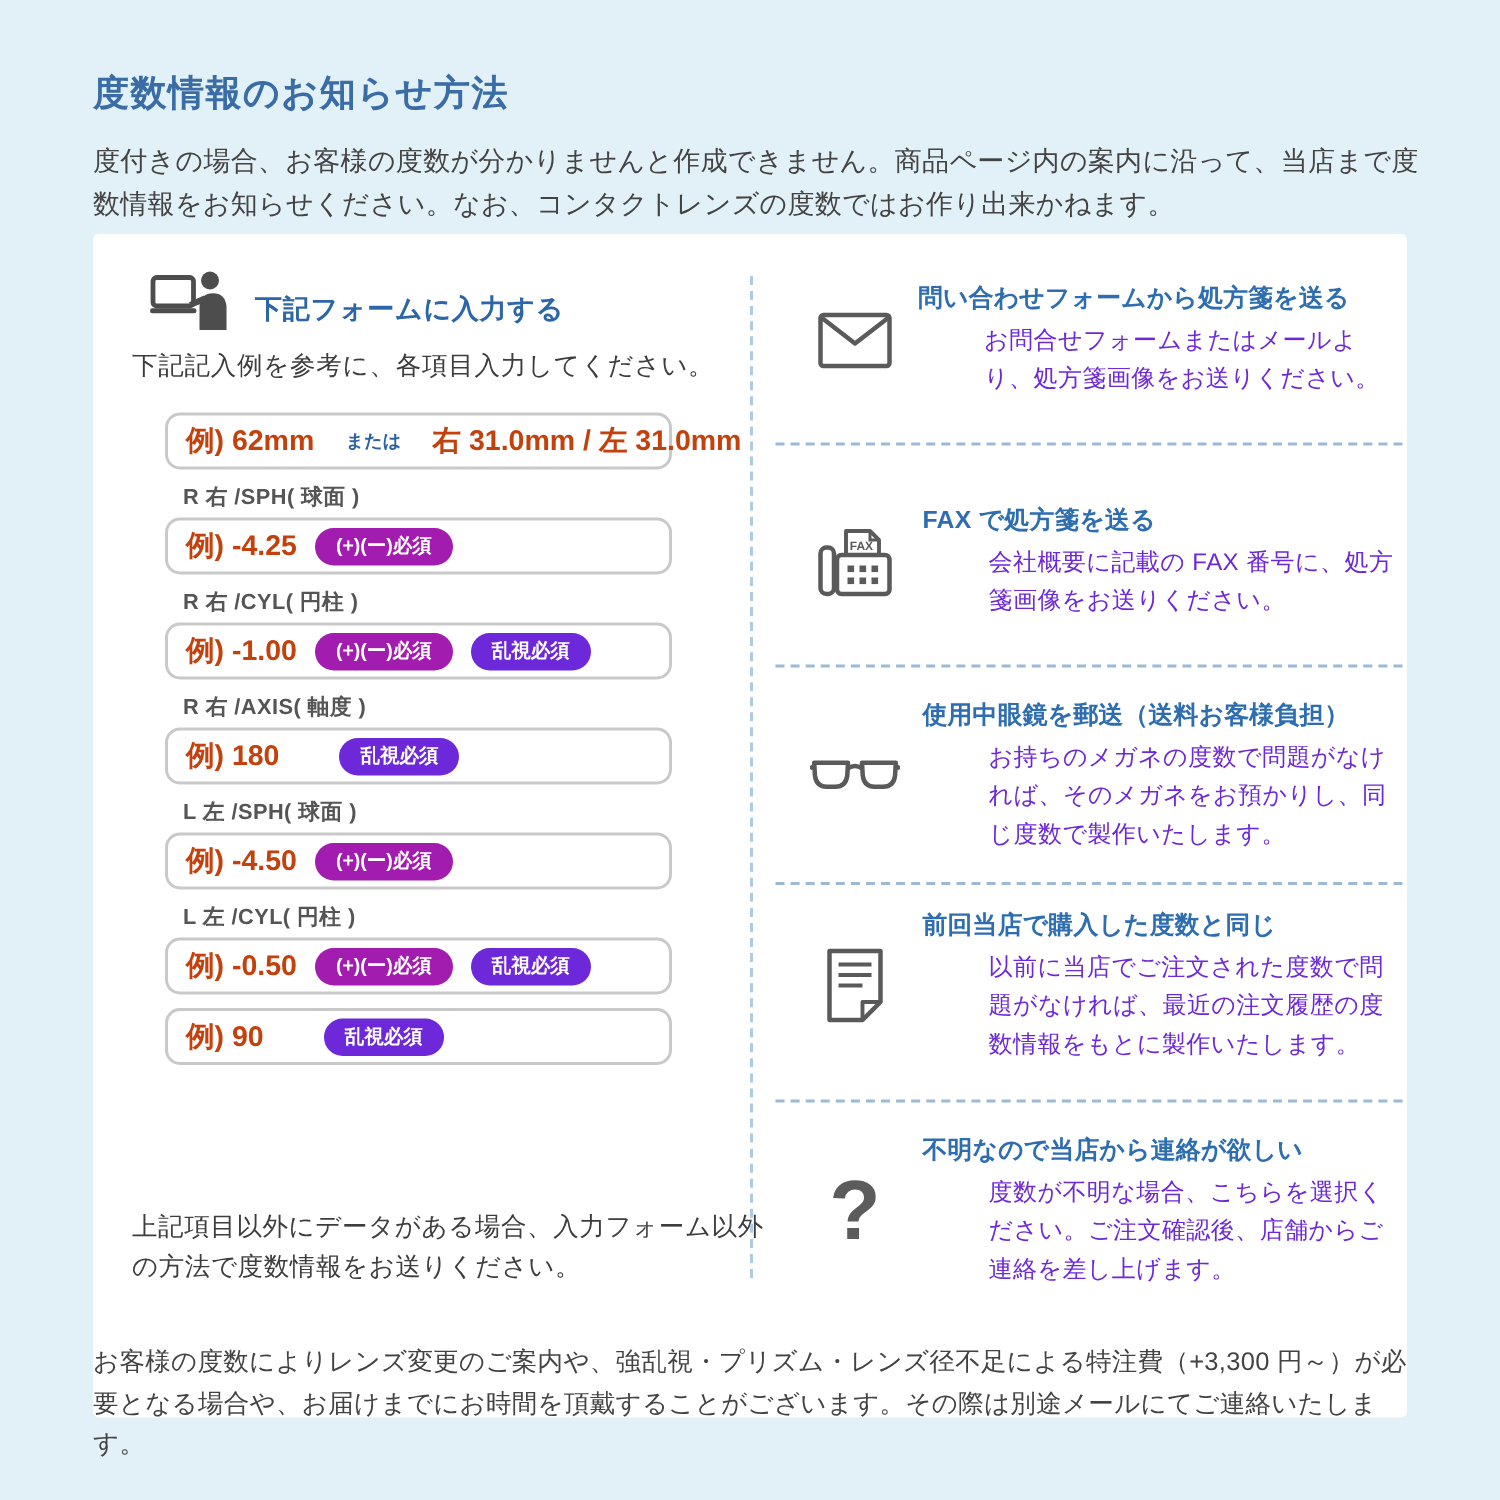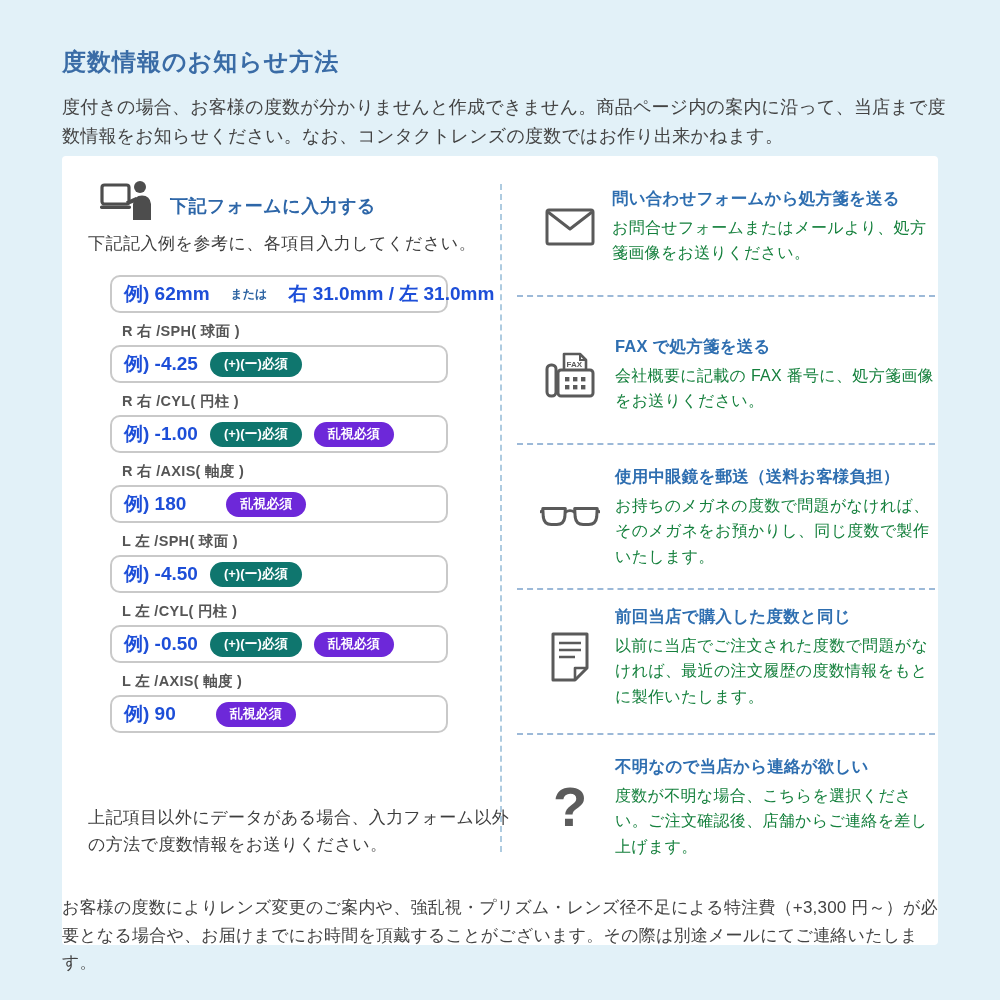--- a/index.html
+++ b/index.html
@@ -34,28 +34,28 @@
   .fields{position:absolute;left:48px;top:119px;width:338px;}
   .field-label{
     margin-left:12px;margin-bottom:4px;
     font-size:14.5px;font-weight:bold;color:#555;height:19px;letter-spacing:0.3px;
   }
   .field-box{
     height:38px;border:2px solid #c9c9c9;border-radius:10px;background:#fff;
     display:flex;align-items:center;gap:12px;padding:0 12px;
     margin-bottom:9px;box-sizing:border-box;
   }
-  .example{font-size:19px;font-weight:bold;color:#1d4ed8;white-space:nowrap;}
+  .example{font-size:19px;font-weight:bold;color:#c2410c;white-space:nowrap;}
   .example-small{font-size:12px;font-weight:bold;color:#2b62a1;margin:0 15px;white-space:nowrap;}
   .badge{
     display:inline-flex;align-items:center;justify-content:center;
     height:25px;border-radius:13px;padding:0 14px;
     font-size:13px;font-weight:bold;color:#fff;white-space:nowrap;
   }
-  .badge-blue{background:#0f766e;}
+  .badge-blue{background:#a21caf;}
   .badge-orange{background:#6d28d9;}
   .form-note{
     position:absolute;left:26px;top:648px;width:430px;
     font-size:17px;line-height:1.6;color:#3d3d3d;letter-spacing:0.4px;
   }
   
   .v-divider{
     position:absolute;left:438px;top:28px;height:668px;width:0;
     border-left:2px dashed #aecbe0;
   }
@@ -69,21 +69,21 @@
     display:flex;gap:15px;align-items:center;
   }
   .method-icon{
     flex:none;width:60px;display:flex;align-items:center;justify-content:center;
   }
   .method-text{width:321px;}
   .method-title{
     font-size:16.5px;font-weight:bold;color:#2e6eb0;margin-bottom:5px;letter-spacing:0.2px;
   }
   .method-body{
-    font-size:16px;line-height:1.58;color:#15803d;letter-spacing:0.3px;
+    font-size:16px;line-height:1.58;color:#6d28d9;letter-spacing:0.3px;margin-left:44px;
   }
   .q-glyph{font-size:56px;font-weight:bold;color:#5c5c5c;line-height:1;}
   
   .footer{
     position:absolute;left:62px;top:894px;width:884px;
     font-size:17px;line-height:1.62;color:#434343;letter-spacing:0.2px;
   }
 </style>
 </head>
 <body>
@@ -151,21 +151,20 @@
     <div>
       <div class="field-label">L 左 /CYL( 円柱 )</div>
       <div class="field-box">
         <span class="example">例) -0.50</span>
         <span class="badge badge-blue">(+)(ー)必須</span>
         <span class="badge badge-orange">乱視必須</span>
       </div>
     </div>
 
     <div>
-      <div class="field-label">L 左 /AXIS( 軸度 )</div>
       <div class="field-box">
         <span class="example">例) 90</span>
         <span class="badge badge-orange" style="margin-left:28px">乱視必須</span>
       </div>
     </div>
 
   </div>
 
   <div class="form-note">上記項目以外にデータがある場合、入力フォーム以外の方法で度数情報をお送りください。</div>
 

